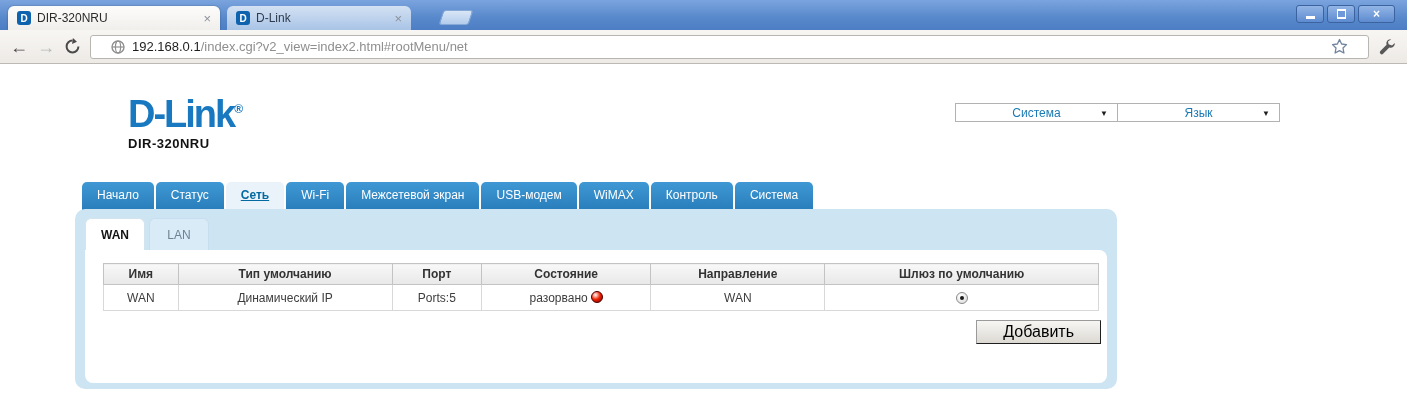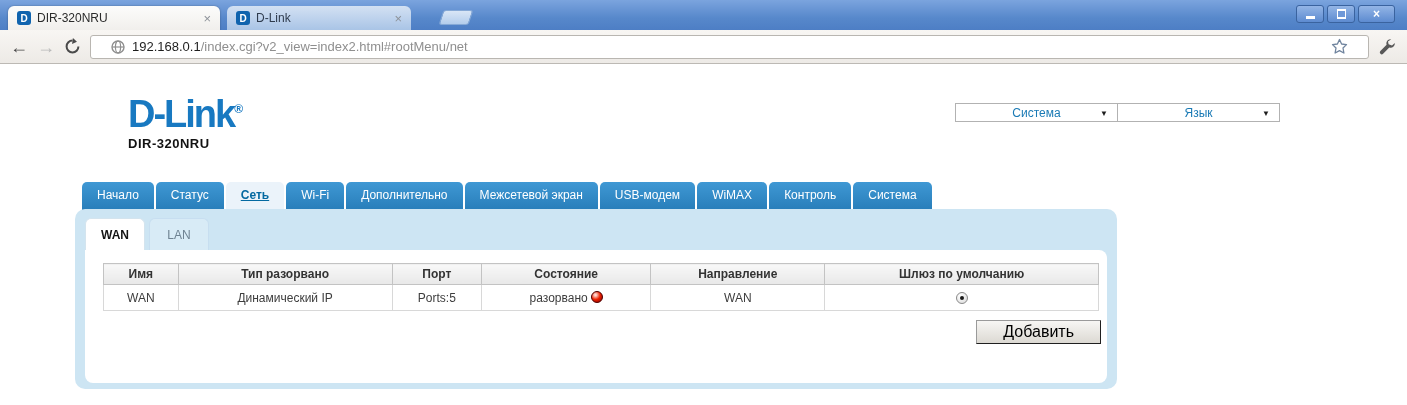--- a/index.html
+++ b/index.html
@@ -238,21 +238,20 @@
       <span class="menu-label">Язык</span>
       <span class="menu-arrow">▼</span>
     </div>
   </div>
 
   <div class="nav-tabs">
     <div class="nav-tab">Начало</div>
     <div class="nav-tab">Статус</div>
     <div class="nav-tab active">Сеть</div>
     <div class="nav-tab">Wi-Fi</div>
-    <div class="nav-tab">Дополнительно</div>
     <div class="nav-tab">Межсетевой экран</div>
     <div class="nav-tab">USB-модем</div>
     <div class="nav-tab">WiMAX</div>
     <div class="nav-tab">Контроль</div>
     <div class="nav-tab">Система</div>
   </div>
 
   <div class="panel">
     <div class="sub-tabs">
       <div class="sub-tab active">WAN</div>
@@ -265,21 +264,21 @@
           <col style="width:7.5%">
             <col style="width:21.5%">
             <col style="width:9%">
           <col style="width:17%">
             <col style="width:17.5%">
             <col style="width:27.5%">
         </colgroup>
         <thead>
           <tr>
             <th>Имя</th>
-            <th>Тип разорвано</th>
+            <th>Тип умолчанию</th>
             <th>Порт</th>
             <th>Состояние</th>
             <th>Направление</th>
             <th>Шлюз по умолчанию</th>
           </tr>
         </thead>
         <tbody>
           <tr>
             <td>WAN</td>
             <td>Динамический IP</td>

